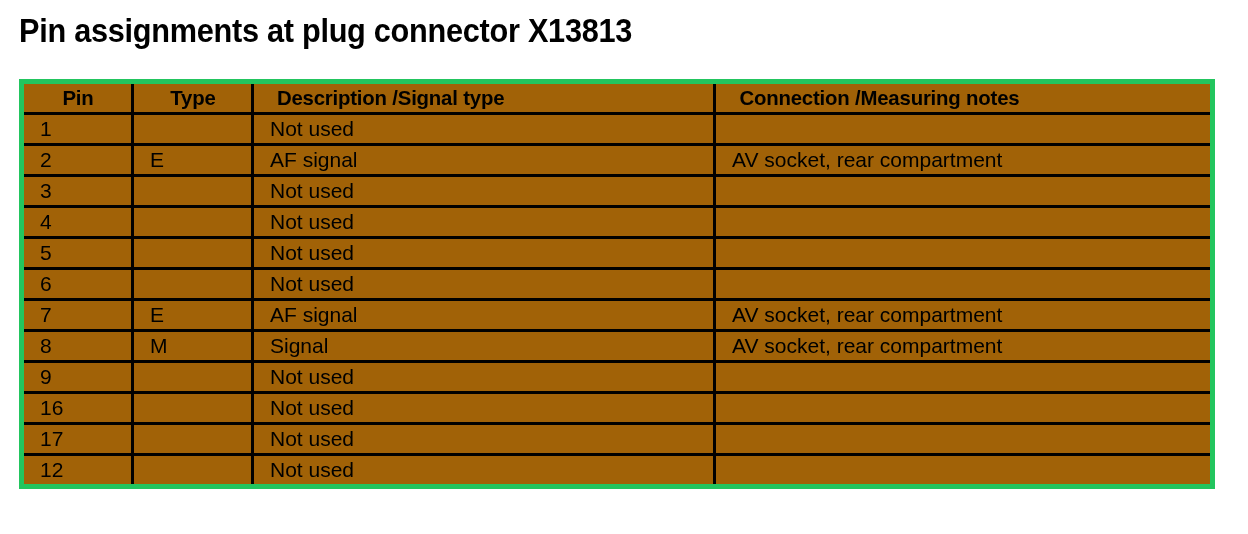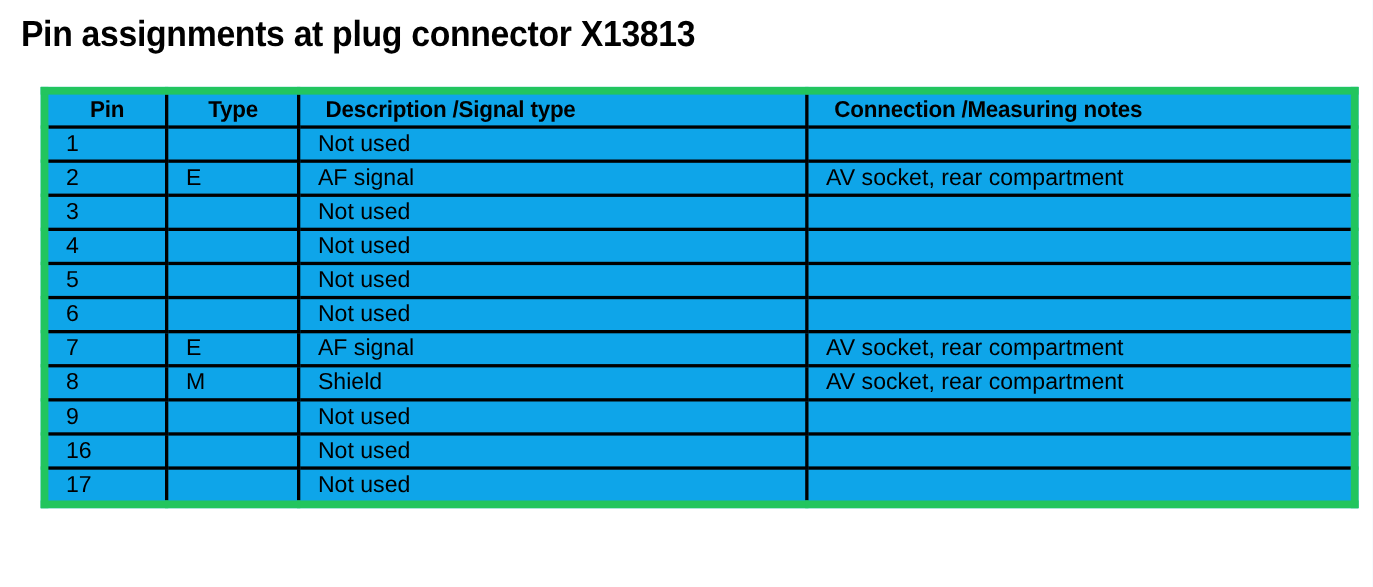--- a/index.html
+++ b/index.html
@@ -46,23 +46,22 @@
     position: absolute;
     left: 19px;
     top: 79px;
     width: 1191px;
   }
 
   table.pin-table {
     border-collapse: collapse;
     table-layout: fixed;
     width: 1191px;
-    background: #0ea5e9;
-    border: 7px solid #22c55e;
-    margin-left: 18px;
+    background: #a16207;
+    border: 5px solid #22c55e;
   }
 
   table.pin-table col.col-pin     { width: 111px; }
   table.pin-table col.col-type    { width: 120px; }
   table.pin-table col.col-desc    { width: 462px; }
   table.pin-table col.col-conn    { width: 498px; }
 
   table.pin-table th,
   table.pin-table td {
     border: 3px solid #000000;
@@ -164,37 +163,43 @@
           </tr>
           <tr>
             <td>7</td>
             <td>E</td>
             <td>AF signal</td>
             <td>AV socket, rear compartment</td>
           </tr>
           <tr>
             <td>8</td>
             <td>M</td>
-            <td>Shield</td>
+            <td>Signal</td>
             <td>AV socket, rear compartment</td>
           </tr>
           <tr>
             <td>9</td>
             <td class="cell-empty"></td>
             <td>Not used</td>
             <td class="cell-empty"></td>
           </tr>
           <tr>
             <td>16</td>
             <td class="cell-empty"></td>
             <td>Not used</td>
             <td class="cell-empty"></td>
           </tr>
           <tr>
             <td>17</td>
+            <td class="cell-empty"></td>
+            <td>Not used</td>
+            <td class="cell-empty"></td>
+          </tr>
+          <tr>
+            <td>12</td>
             <td class="cell-empty"></td>
             <td>Not used</td>
             <td class="cell-empty"></td>
           </tr>
         </tbody>
     </table>
   </div>
 
 </div>
 

